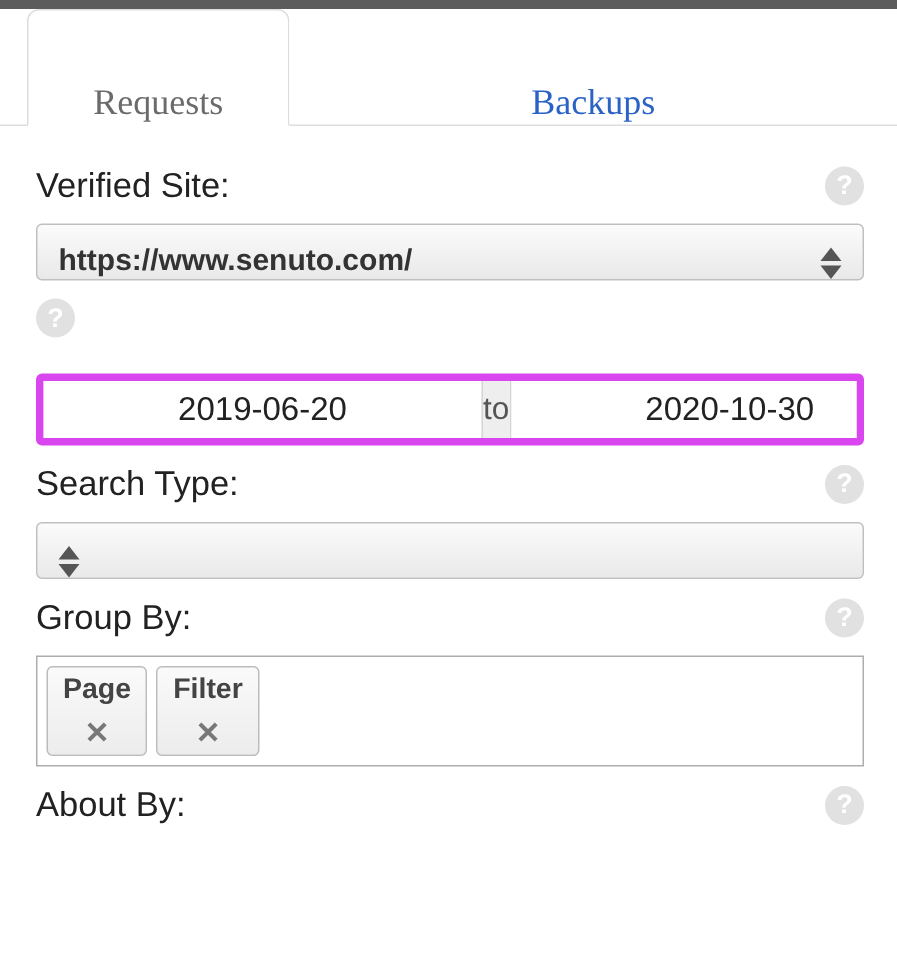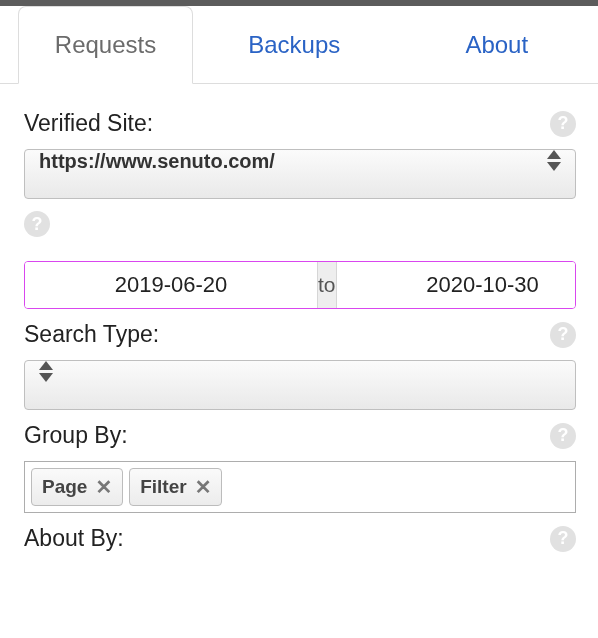--- a/index.html
+++ b/index.html
@@ -20,25 +20,26 @@
     display: flex;
     align-items: stretch;
     border-bottom: 1px solid #ddd;
     padding-left: 18px;
     height: 78px;
     position: relative;
   }
   .tab {
     flex: 1;
     display: flex;
-    align-items: center;
+    align-items: flex-end;
     justify-content: center;
     cursor: pointer;
     font-size: 24px;
     color: #2a63c5;
+    font-family: Liberation Serif, serif;
   }
   .tab.active {
     color: #6b6b6b;
     background: #fff;
     border: 1px solid #ddd;
     border-bottom: 1px solid #fff;
     border-top-left-radius: 8px;
     border-top-right-radius: 8px;
     margin-bottom: -1px;
     flex: 0 0 175px;
@@ -68,26 +69,26 @@
     display: flex;
     align-items: center;
     justify-content: center;
     font-weight: bold;
     font-size: 18px;
     cursor: pointer;
     flex-shrink: 0;
   }
   .select {
     width: 100%;
-    height: 50px;
+    height: 38px;
     border: 1px solid #bfbfbf;
     border-radius: 4px;
     background: linear-gradient(#fbfbfb, #e9e9e9);
     display: flex;
-    align-items: flex-start;
+    align-items: flex-end;
     justify-content: space-between;
     padding: 0 14px;
     font-size: 20px;
     font-weight: 600;
     color: #333;
     cursor: pointer;
   }
   .sort-icon {
     display: flex;
     flex-direction: column;
@@ -102,21 +103,21 @@
   .sort-icon .tri-down {
     width: 0; height: 0;
     border-left: 7px solid transparent;
     border-right: 7px solid transparent;
     border-top: 9px solid #555;
   }
   .daterange {
     display: flex;
     width: 100%;
     height: 48px;
-    border: 1px solid #d946ef;
+    border: 5px solid #d946ef;
     border-radius: 4px;
     overflow: hidden;
     margin-top: 24px;
   }
   .date-input {
     flex: 1;
     border: none;
     text-align: center;
     font-size: 22px;
     color: #222;
@@ -149,43 +150,41 @@
     align-items: center;
     gap: 8px;
     background: linear-gradient(#fafafa, #ececec);
     border: 1px solid #bcbcbc;
     border-radius: 4px;
     padding: 4px 10px;
     font-size: 19px;
     font-weight: 600;
     color: #444;
     cursor: default;
+    flex-direction: column;
   }
   .tag .close {
     font-size: 20px;
     font-weight: 800;
     color: #777;
     cursor: pointer;
     line-height: 1;
   }
 </style>
 </head>
 <body>
 
 <div class="topstrip"></div>
 
 <div class="tabs">
   <div class="tab active">
     <span>Requests</span>
   </div>
   <div class="tab">
     <span>Backups</span>
-  </div>
-  <div class="tab">
-    <span>About</span>
   </div>
 </div>
 
 <div class="content">
 
   <div class="section">
     <div class="label-row">
       <span class="label-text">Verified Site:</span>
       <span class="help-icon">?</span>
     </div>

